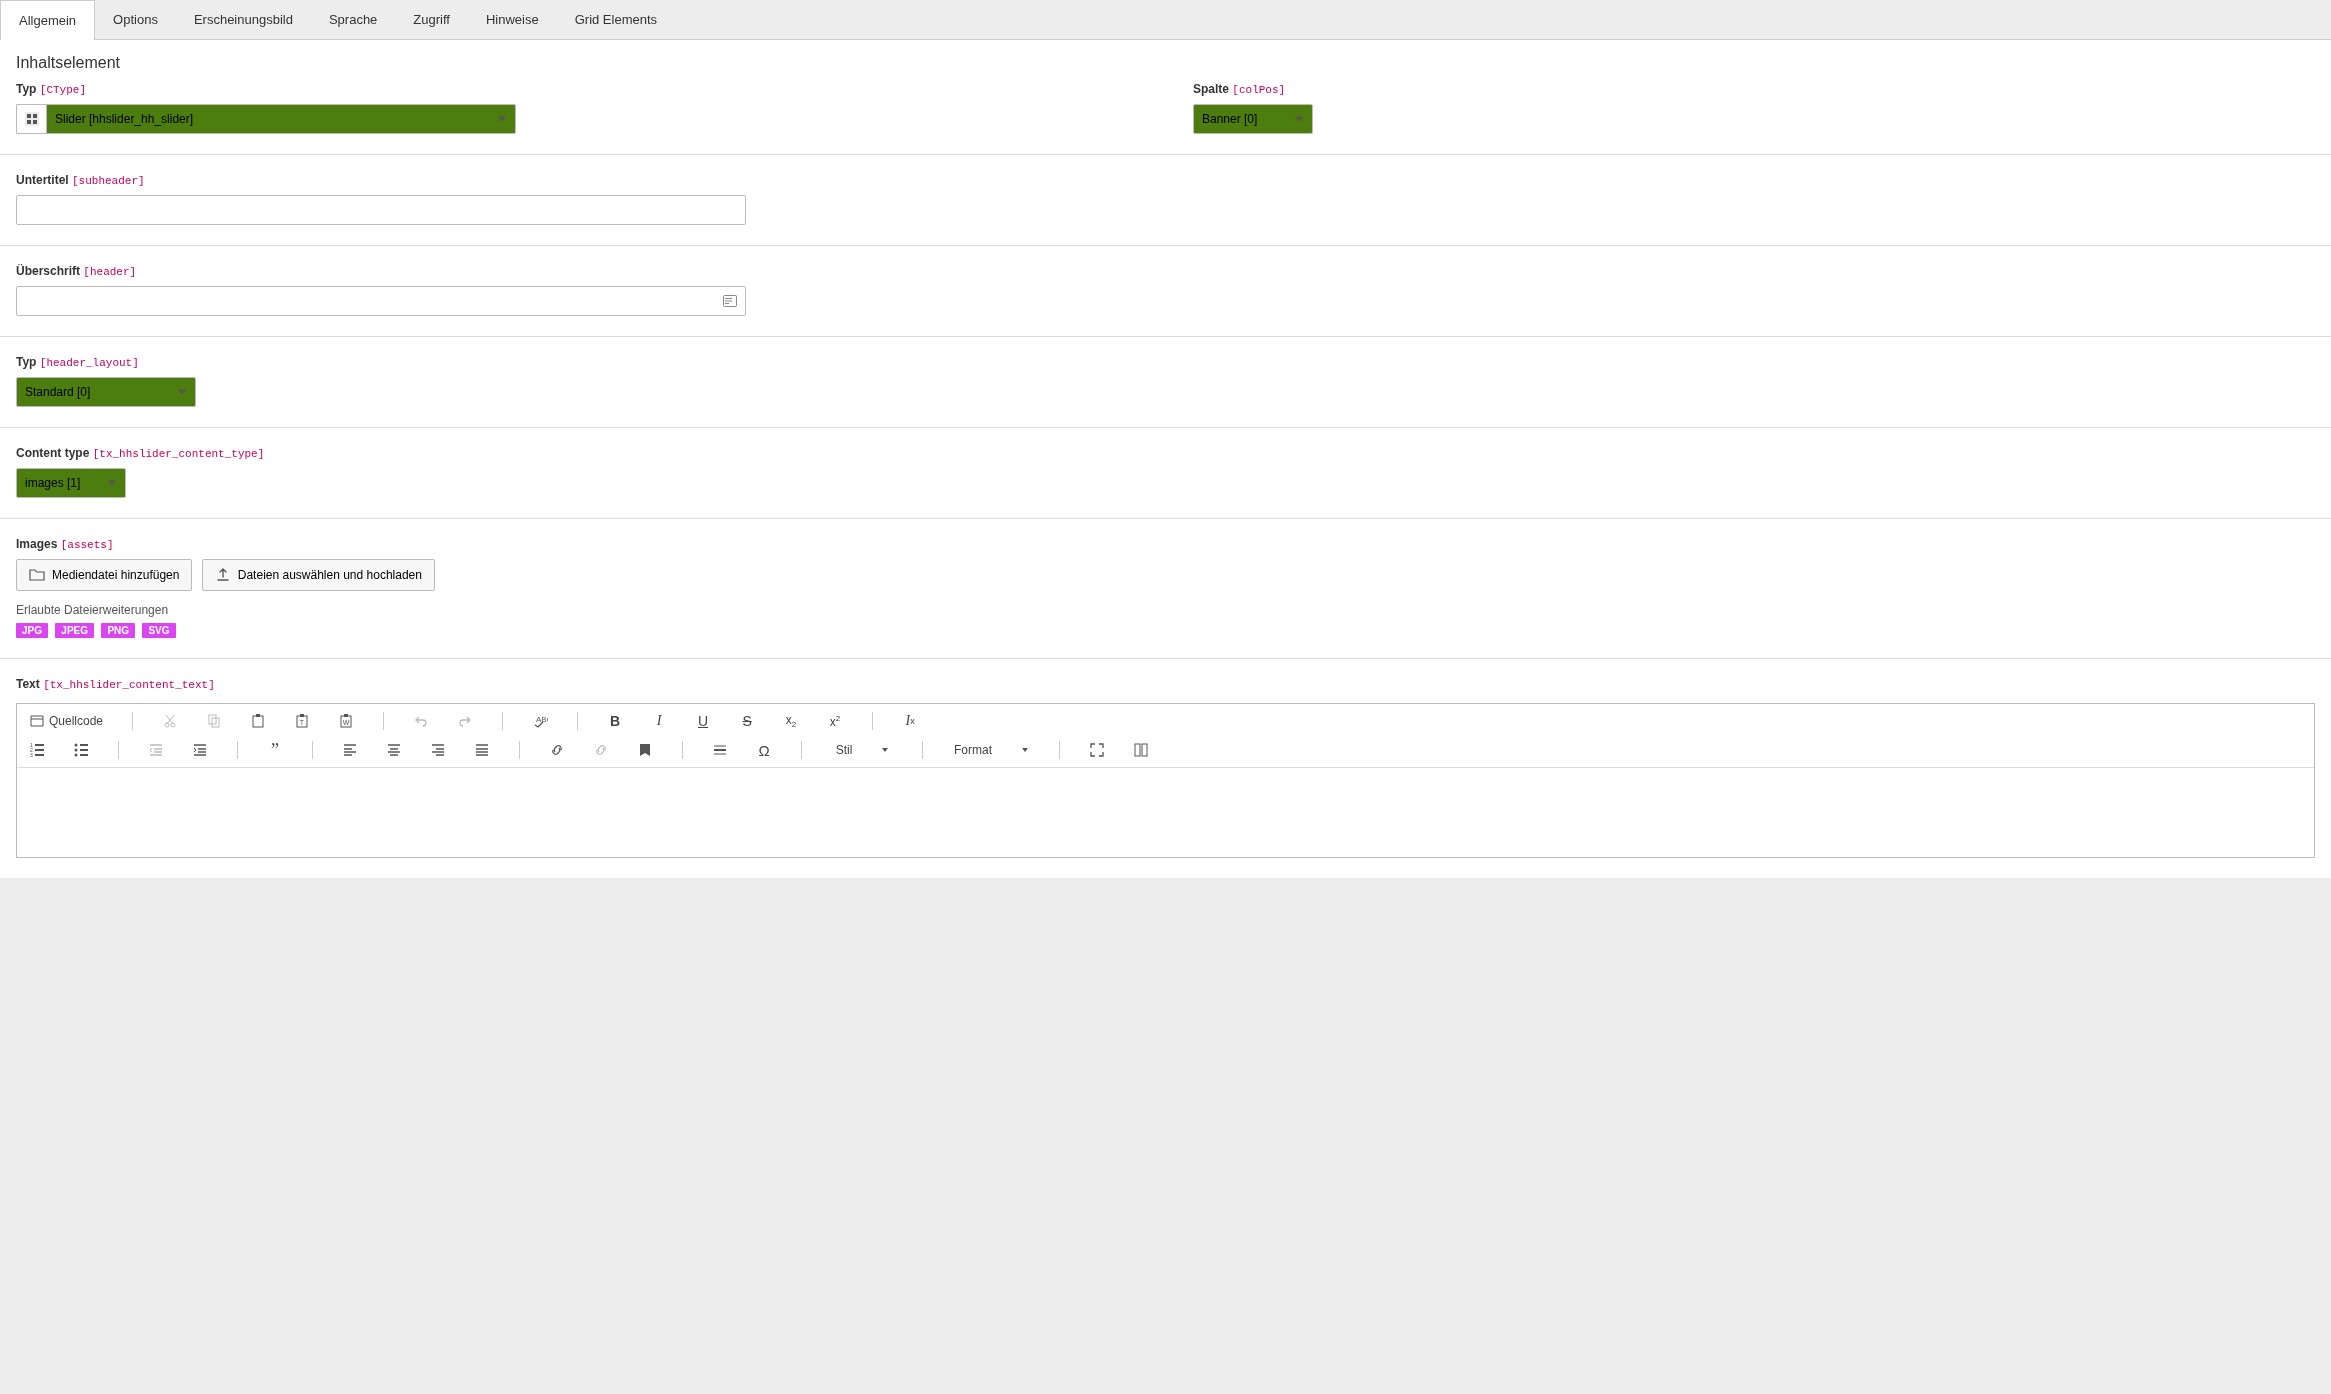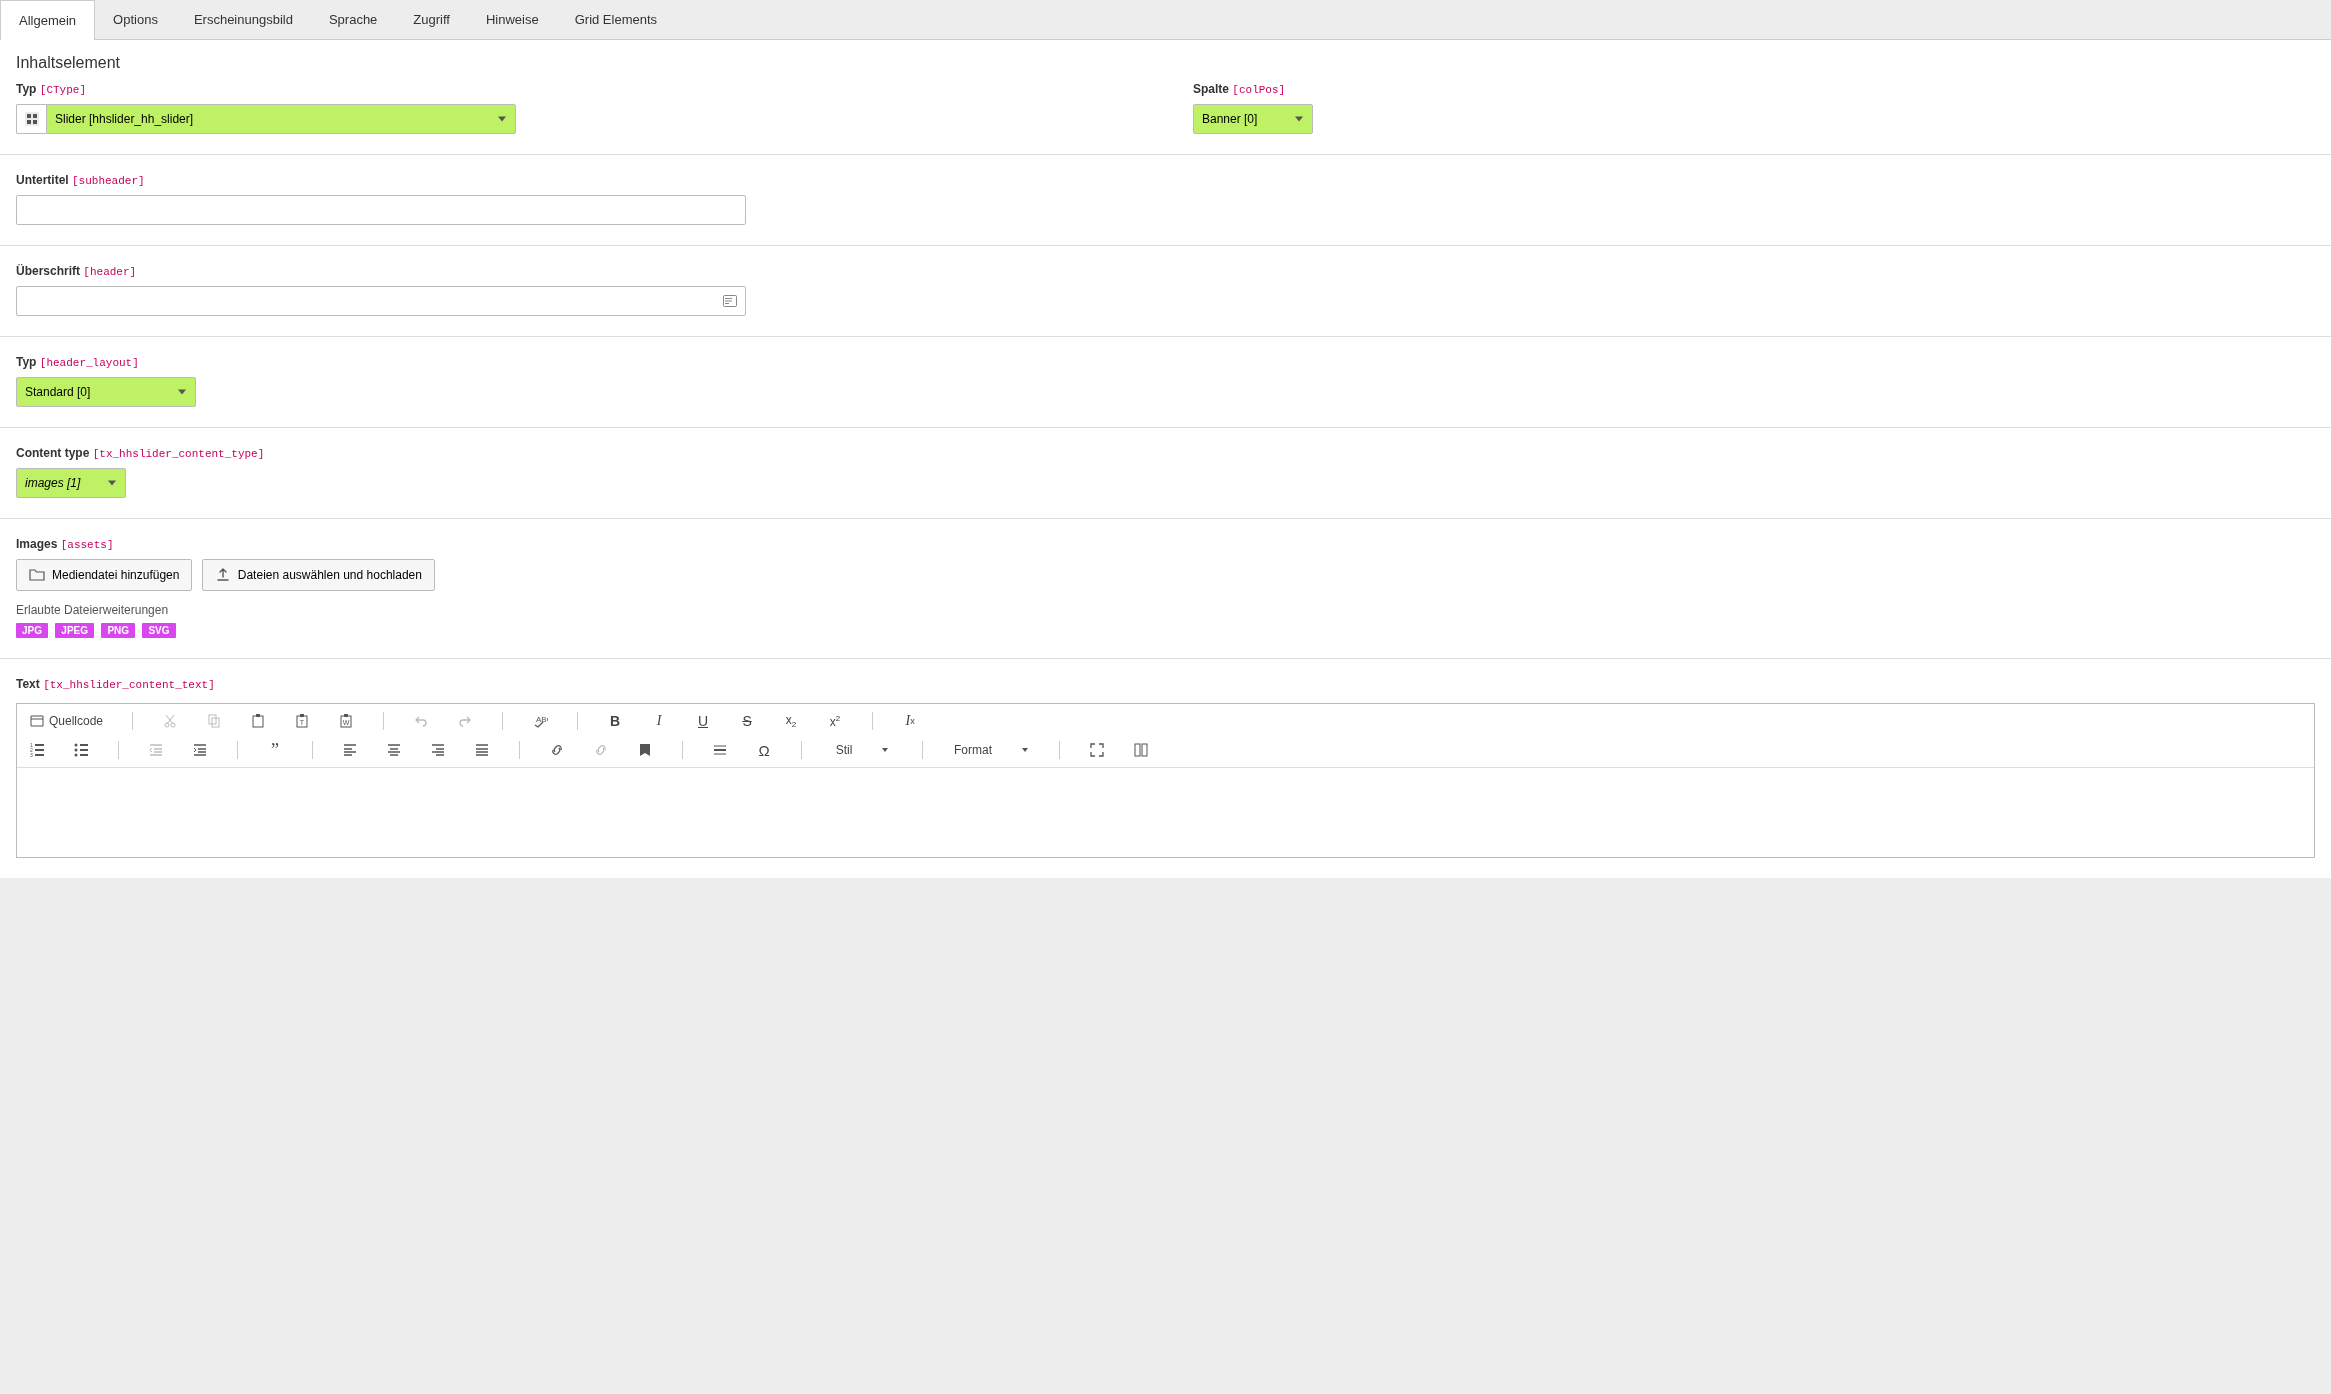--- a/index.html
+++ b/index.html
@@ -59,21 +59,21 @@
     font-size: 11px;
   }
   .select-wrap {
     position: relative;
     display: inline-block;
   }
   select.form-select {
     appearance: none;
     -webkit-appearance: none;
     border: 1px solid #bbb;
-    background: #bef264;
+    background: #4d7c0f;
     padding: 6px 28px 6px 8px;
     font-size: 12px;
     height: 30px;
     border-radius: 2px;
     min-width: 110px;
   }
   .select-wrap::after {
     content: "";
     position: absolute;
     right: 10px;
@@ -311,21 +311,21 @@
       </div>
     </div>
   </div>
 
   <div class="block">
     <div class="label">
       <span>Content type</span>
       <span class="code">[tx_hhslider_content_type]</span>
     </div>
     <div class="select-wrap">
-      <select class="form-select" style="min-width:110px;font-style:italic;">
+      <select class="form-select" style="min-width:110px;">
         <option>images [1]</option>
       </select>
     </div>
   </div>
 
   <div class="block">
     <div class="label">
       <span>Images</span>
       <span class="code">[assets]</span>
     </div>

